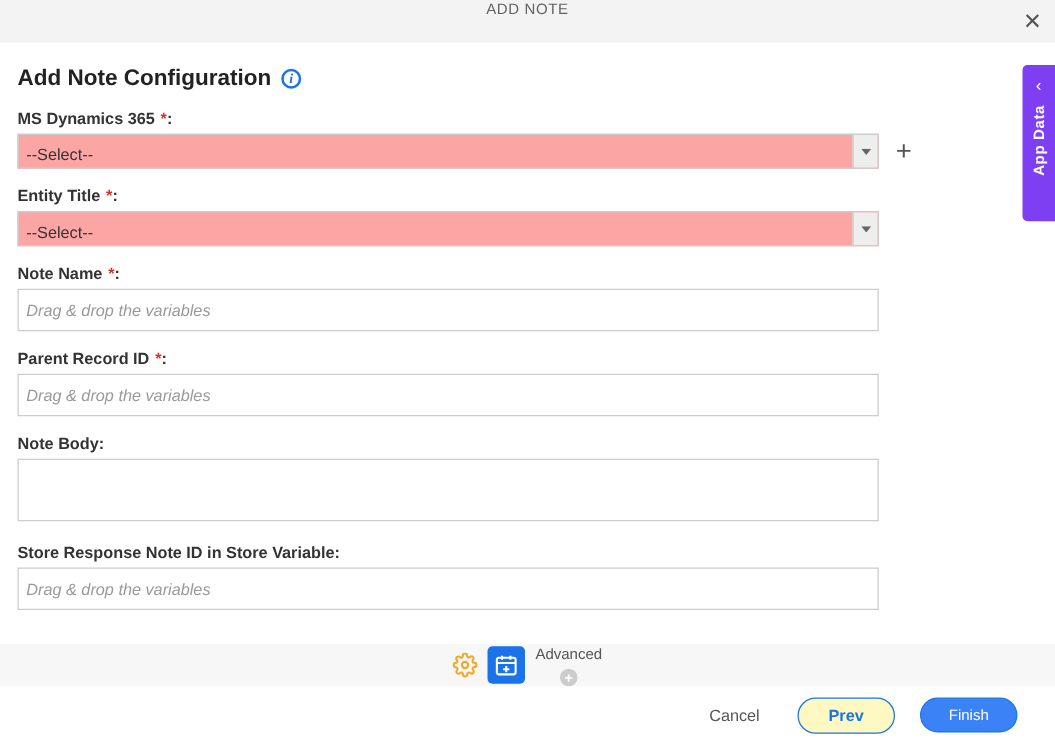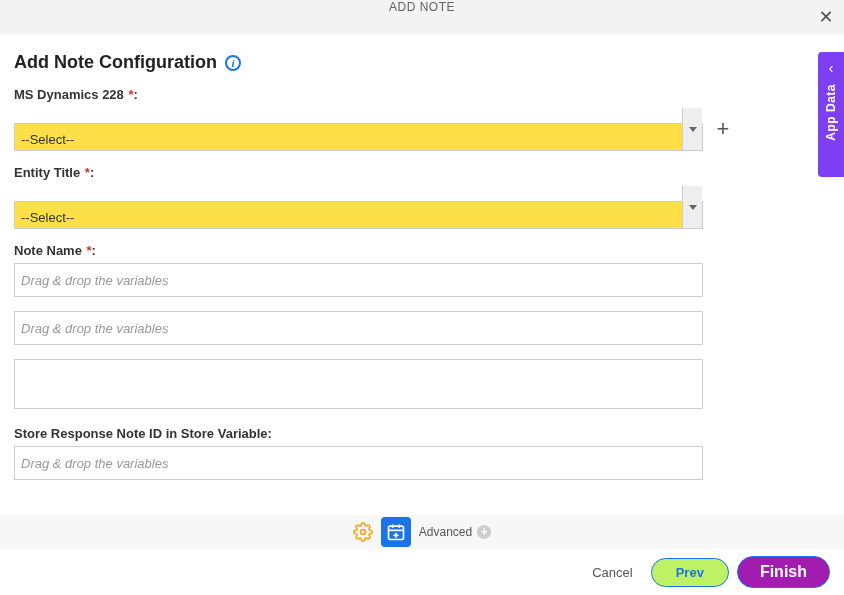--- a/index.html
+++ b/index.html
@@ -87,23 +87,22 @@
       width: 689px;
     }
     .select-input {
       width: 100%;
       height: 28px;
       border: 1px solid #ccc;
       padding: 4px 30px 0 6px;
       font-size: 13px;
       color: #333;
       font-style: normal;
-      background: #fde047;
-      cursor: pointer;
-      margin-top: 16px;
+      background: #fca5a5;
+      cursor: pointer;
     }
     .select-arrow-btn {
       position: absolute;
       right: 1px;
       top: 1px;
       bottom: 1px;
       width: 20px;
       background: #eee;
       border-left: 1px solid #ccc;
       display: flex;
@@ -174,20 +173,21 @@
       cursor: pointer;
       color: #fff;
     }
     .advanced-wrap {
       display: inline-flex;
       align-items: center;
       gap: 5px;
       cursor: pointer;
       color: #555;
       font-size: 12px;
+      flex-direction: column;
     }
     .advanced-plus {
       background: #ccc;
       color: #fff;
       border-radius: 50%;
       width: 14px;
       height: 14px;
       display: inline-flex;
       align-items: center;
       justify-content: center;
@@ -197,47 +197,47 @@
     }
     .footer {
       position: absolute;
       bottom: 0;
       left: 0;
       right: 0;
       height: 46px;
       display: flex;
       align-items: center;
       justify-content: flex-end;
-      gap: 8px;
-      padding: 0 14px;
+      gap: 20px;
+      padding: 0 30px;
     }
     .btn-link {
       color: #555;
       font-size: 13px;
       cursor: pointer;
       padding: 6px 10px;
     }
     .btn-outline {
       border: 1px solid #1a73e8;
       color: #1a73e8;
-      background: #bef264;
+      background: #fef9c3;
       border-radius: 16px;
       padding: 6px 24px;
       font-size: 13px;
       font-weight: bold;
       cursor: pointer;
     }
     .btn-primary {
       border: 1px solid #1a73e8;
-      background: #a21caf;
+      background: #3b82f6;
       color: #fff;
       border-radius: 16px;
       padding: 6px 22px;
-      font-size: 16px;
-      font-weight: bold;
+      font-size: 12px;
+      font-weight: normal;
       cursor: pointer;
     }
     .side-tab {
       position: absolute;
       right: 0;
       top: 52px;
       width: 26px;
       height: 125px;
       background: #7e3ff2;
       color: #fff;
@@ -272,21 +272,21 @@
 
 <div class="content">
   <h2 class="page-title">
     <span>Add Note Configuration</span>
     <span class="info-icon">i</span>
   </h2>
 
   
   <div class="field-group">
     <label class="field-label">
-      <span>MS Dynamics 228</span>
+      <span>MS Dynamics 365</span>
       <span class="required"> *</span><span class="colon">:</span>
     </label>
     <div class="select-row">
       <div class="select-wrap">
         <input class="select-input" readonly="" value="--Select--" style="">
         <div class="select-arrow-btn">
           <svg width="8" height="5" viewBox="0 0 8 5">
               <path d="M0 0 L8 0 L4 5 Z" fill="#666"></path>
             </svg>
         </div>
@@ -317,25 +317,32 @@
   <div class="field-group">
     <label class="field-label">
       <span>Note Name</span>
       <span class="required"> *</span><span class="colon">:</span>
     </label>
     <input type="text" class="text-input" placeholder="Drag &amp; drop the variables" style="">
   </div>
 
   
   <div class="field-group">
+    <label class="field-label">
+      <span>Parent Record ID</span>
+      <span class="required"> *</span><span class="colon">:</span>
+    </label>
     <input type="text" class="text-input" placeholder="Drag &amp; drop the variables" style="">
   </div>
 
   
   <div class="field-group">
+    <label class="field-label">
+      <span>Note Body</span><span class="colon">:</span>
+    </label>
     <textarea class="textarea-input" style=""></textarea>
   </div>
 
   
   <div class="field-group">
     <label class="field-label">
       <span>Store Response Note ID in Store Variable</span><span class="colon">:</span>
     </label>
     <input type="text" class="text-input" placeholder="Drag &amp; drop the variables" style="">
   </div>

